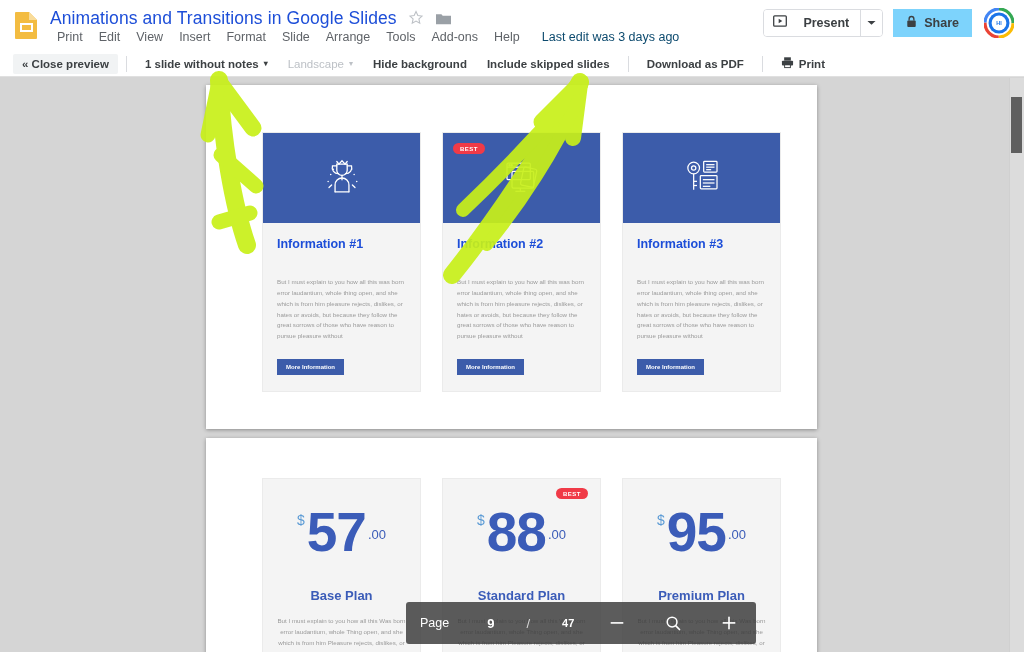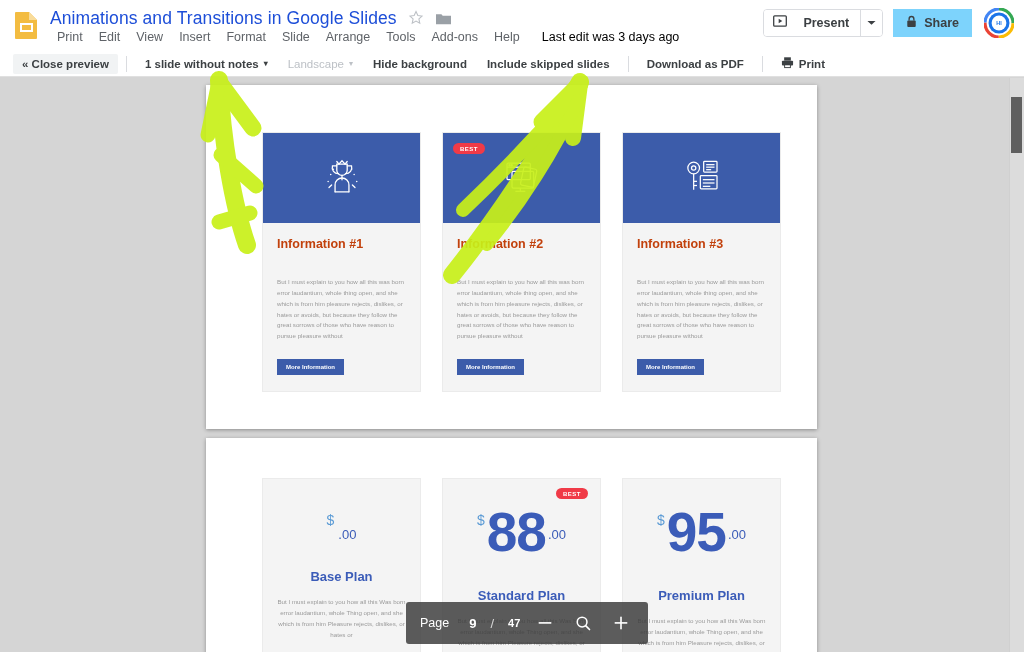--- a/index.html
+++ b/index.html
@@ -33,21 +33,21 @@
   .menu-row {
     position: absolute; left: 51px; top: 29px;
     display: flex; align-items: center; gap: 0px;
   }
   .menu-item {
     font-size: 12.5px; color: #5f6368; padding: 0 8px;
     white-space: nowrap; line-height: 17px; cursor: pointer;
   }
   .menu-item:first-child { padding-left: 6px; }
   .last-edit {
-    font-size: 12.5px; color: #000000; white-space: nowrap;
+    font-size: 12.5px; color: #0c4a6e; white-space: nowrap;
     margin-left: 14px; line-height: 17px;
   }
 
   .header-right {
     position: absolute; right: 10px; top: 8px;
     display: flex; align-items: center; gap: 10px;
   }
   .present-group {
     display: flex; align-items: stretch; height: 28px;
     border: 1px solid #dadce0; border-radius: 4px; overflow: hidden;
@@ -117,21 +117,21 @@
     height: 90px; background: #3c5caa; position: relative;
     display: flex; align-items: center; justify-content: center;
   }
   .best-badge {
     position: absolute; left: 10px; top: 10px;
     background: #f03a47; color: #fff; font-size: 6px; font-weight: bold;
     padding: 2.5px 7px; border-radius: 9px; letter-spacing: 0.5px;
   }
   .card-body { padding: 14px 14px 16px 14px; }
   .card-title {
-    font-size: 12.5px; color: #c2410c; font-weight: bold; margin-bottom: 26px;
+    font-size: 12.5px; color: #1d4ed8; font-weight: bold; margin-bottom: 26px;
   }
   .card-text {
     font-size: 6.2px; color: #9a9a9a; line-height: 1.75; margin-bottom: 13px;
   }
   .more-btn {
     background: #3c5caa; color: #ffffff; font-size: 6px; font-weight: bold;
     padding: 5px 9px; display: inline-block; cursor: pointer;
   }
 
   
@@ -155,21 +155,21 @@
     font-size: 13px; color: #3b5cb8; font-weight: bold; margin-top: 28px;
   }
   .plan-text {
     font-size: 6.2px; color: #9a9a9a; line-height: 1.8; margin-top: 12px;
   }
 
   
   .page-toolbar {
     position: absolute; left: 406px; bottom: 8px; height: 42px;
     background: rgba(56,56,56,0.82); border-radius: 3px;
-    display: flex; align-items: center; padding: 0 14px; gap: 8px;
+    display: flex; align-items: center; padding: 0 14px; gap: 26px;
     z-index: 20; color: #ffffff;
   }
   .pt-label { font-size: 12.5px; color: #ffffff; }
   .pt-cur { font-size: 13px; font-weight: bold; color: #fff; margin-left: 12px; }
   .pt-slash { font-size: 13px; color: #d8d8d8; margin: 0 6px; }
   .pt-total { font-size: 11px; font-weight: bold; color: #fff; text-align: right; }
   .pt-btn {
     width: 26px; height: 26px; display: flex; align-items: center;
     justify-content: center; cursor: pointer; margin-left: 4px;
   }
@@ -392,20 +392,21 @@
 
     </div>
   </div>
 
   <div class="slide-page" id="slide-2">
     <div class="price-row">
 
       <div class="price-card">
         <div class="price-amt">
           <span class="cur">$</span>
+          <span class="num">57</span>
           <span class="cents">.00</span>
         </div>
         <div class="plan-name">Base Plan</div>
         <div class="plan-text">But I must explain to you how all this Was born error laudantium, whole Thing open, and she which is from him Pleasure rejects, dislikes, or hates or</div>
       </div>
 
       <div class="price-card">
         <div class="best-badge" style="left:auto; right:12px; top:9px;">BEST</div>
         <div class="price-amt">
           <span class="cur">$</span>

